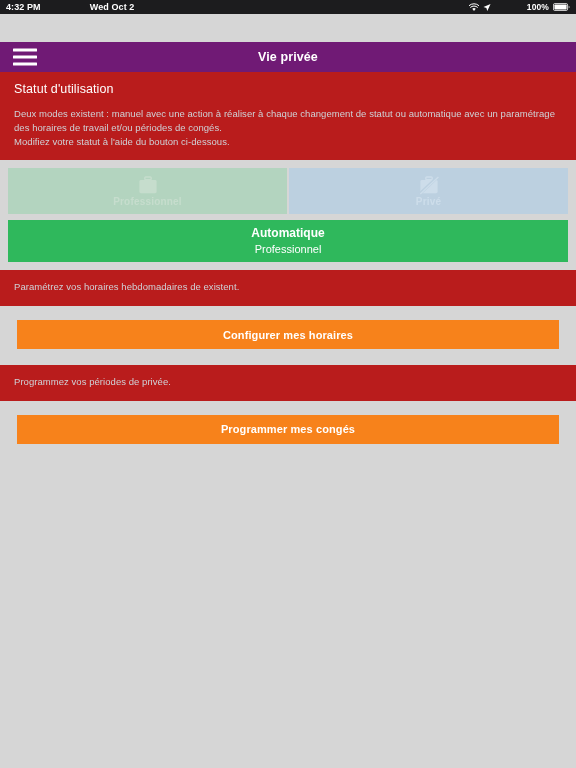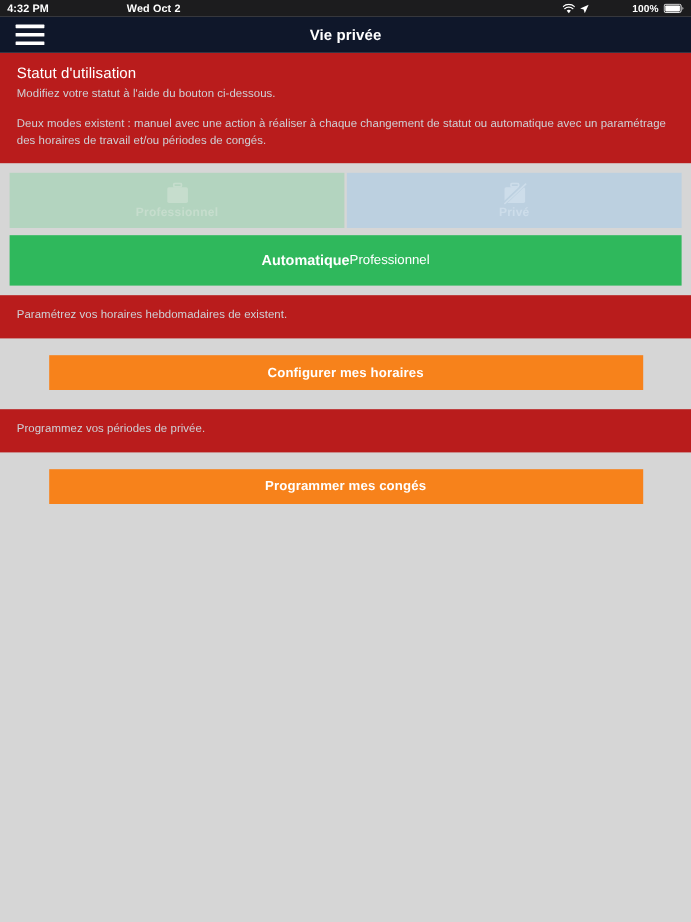--- a/index.html
+++ b/index.html
@@ -19,37 +19,38 @@
   .statusbar {
     height: 14px;
     background: #1c1c1e;
     color: #ffffff;
     display: flex;
     align-items: center;
     padding: 0 6px;
     font-size: 9px;
     letter-spacing: .1px;
   }
-  .sb-left { display: flex; align-items: center; gap: 24px; }
+  .sb-left { display: flex; align-items: center; gap: 8px; }
   .sb-right { margin-left: auto; display: flex; align-items: center; gap: 4px; }
   .sb-time { font-weight: bold; }
   .sb-date { font-weight: bold; padding-left: 41px; }
   .sb-pct { font-weight: bold; font-size: 8.5px; margin-left: 32px; }
   .wifi-ico { width: 10px; height: 9px; position: relative; display:inline-block; }
   .wifi-ico svg, .loc-ico svg, .batt-ico svg { display: block; }
   .loc-ico { width: 8px; height: 9px; display:inline-block; }
   .batt-ico { width: 17px; height: 8px; display:inline-block; }
 
   
   .navbar {
     height: 30px;
-    background: #0f172a;
+    background: #701a75;
     position: relative;
     display: flex;
     align-items: center;
+    margin-top: 28px;
   }
   .hamburger {
     position: absolute;
     left: 13px;
     top: 50%;
     transform: translateY(-50%);
     width: 24px;
     height: 17px;
     display: flex;
     flex-direction: column;
@@ -120,21 +121,21 @@
   }
   .tile-pro .tile-label { color: #c6ddcd; }
   .tile-priv .tile-label { color: #cdddea; }
 
   
   .auto-wrap { padding: 6px 8px 8px 8px; box-sizing: border-box; }
   .auto-banner {
     background: #2fb85c;
     height: 42px;
     display: flex;
-    flex-direction: row;
+    flex-direction: column;
     align-items: center;
     justify-content: center;
     cursor: pointer;
   }
   .auto-title {
     color: #ffffff;
     font-size: 12px;
     font-weight: bold;
     line-height: 1.3;
   }
@@ -146,21 +147,21 @@
   }
 
   
   .btn-wrap {
     padding: 14px 0 16px 0;
     display: flex;
     justify-content: center;
     box-sizing: border-box;
   }
   .btn-orange {
-    width: 495px;
+    width: 542px;
     height: 29px;
     background: #f7821b;
     color: #ffffff;
     border: none;
     font-family: "Liberation Sans", sans-serif;
     font-size: 11px;
     font-weight: bold;
     letter-spacing: .1px;
     cursor: pointer;
     display: flex;
@@ -208,22 +209,22 @@
     <div class="hamburger">
       <span></span>
       <span></span>
       <span></span>
     </div>
     <div class="nav-title">Vie privée</div>
   </div>
 
   <div class="panel">
     <div class="panel-title">Statut d'utilisation</div>
+    <div class="panel-sub spaced">Deux modes existent : manuel avec une action à réaliser à chaque changement de statut ou automatique avec un paramétrage des horaires de travail et/ou périodes de congés.</div>
     <div class="panel-sub">Modifiez votre statut à l'aide du bouton ci-dessous.</div>
-    <div class="panel-sub spaced">Deux modes existent : manuel avec une action à réaliser à chaque changement de statut ou automatique avec un paramétrage des horaires de travail et/ou périodes de congés.</div>
   </div>
 
   <div class="tiles">
     <div class="tile tile-pro">
       <span class="tile-icon">
         <svg viewBox="0 0 24 21" width="22" height="19">
           <rect x="8.5" y="1" width="7" height="3.2" rx="1" ry="1" fill="none" stroke="#c6ddcd" stroke-width="1.6"></rect>
           <rect x="2.5" y="4.5" width="19" height="14.5" rx="1.6" ry="1.6" fill="#c6ddcd"></rect>
         </svg>
       </span>

